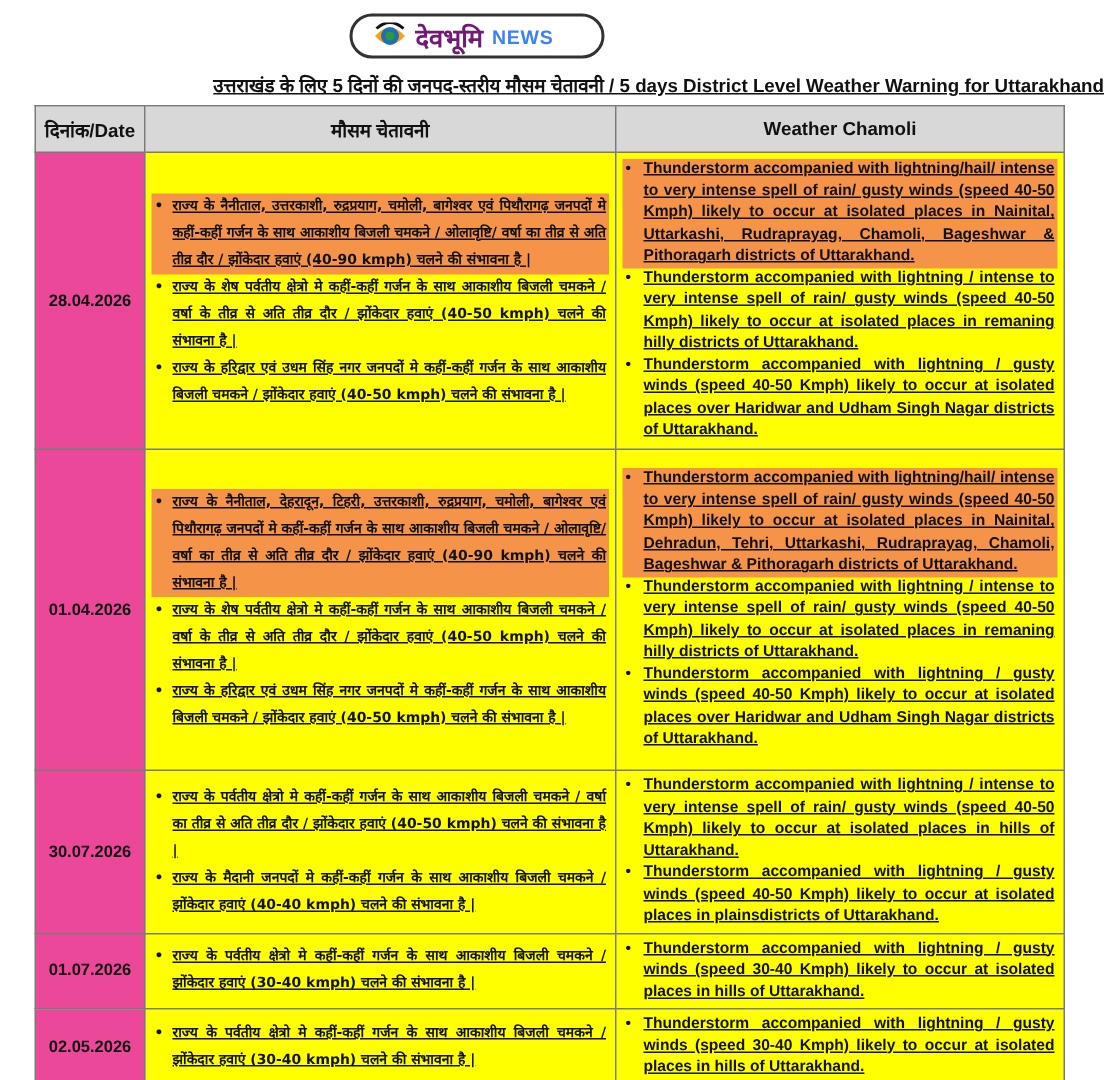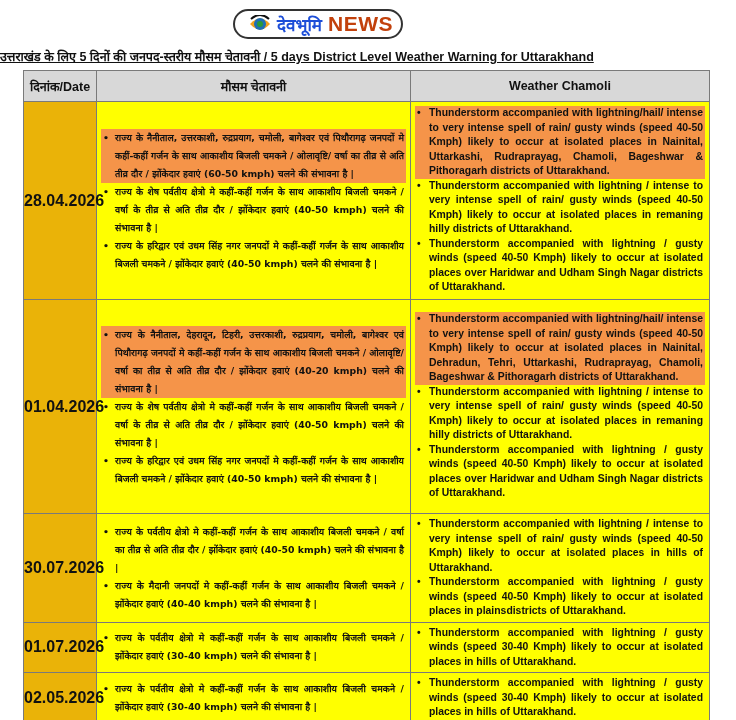--- a/index.html
+++ b/index.html
@@ -1,31 +1,31 @@
 <!DOCTYPE html>
 <html><head>
 <meta charset="utf-8">
 <style>
   html, body { margin:0; padding:0; background:#ffffff; }
   body { width:736px; height:720px; position:relative; overflow:hidden; font-family:"DejaVu Sans", sans-serif; color:#111; }
   .logo { position:absolute; left:233px; top:9px; width:170px; height:30px; border:2px solid #333; border-radius:16px; box-sizing:border-box; display:flex; align-items:center; gap:6px; padding-left:14px; }
   .logo .eye { width:22px; height:18px; position:relative; }
   .logo .eye svg { display:block; }
-  .logo .hin { font-family:"DejaVu Sans", sans-serif; font-size:17px; color:#1d4ed8; font-weight:bold; }
-  .logo .news { font-family:"Liberation Sans", sans-serif; font-size:21px; color:#c2410c; font-weight:bold; letter-spacing:0.5px; }
-  .title { position:absolute; left:0; width:736px; top:48px; text-align:left; font-family:"Liberation Sans", sans-serif; font-weight:bold; font-size:12.5px; text-decoration:underline; white-space:nowrap; }
+  .logo .hin { font-family:"DejaVu Sans", sans-serif; font-size:17px; color:#701a75; font-weight:bold; }
+  .logo .news { font-family:"Liberation Sans", sans-serif; font-size:13px; color:#3b82f6; font-weight:bold; letter-spacing:0.5px; }
+  .title { position:absolute; left:0; width:736px; top:48px; text-align:right; font-family:"Liberation Sans", sans-serif; font-weight:bold; font-size:12.5px; text-decoration:underline; white-space:nowrap; }
   table.grid { position:absolute; left:23px; top:70px; width:686px; border-collapse:collapse; table-layout:fixed; }
   table.grid td, table.grid th { border:1px solid #7a7a7a; padding:0; vertical-align:middle; }
   th { background:#d8d8d8; height:30px; font-family:"Liberation Sans", sans-serif; font-size:12.5px; font-weight:bold; }
-  td.date { background:#eab308; text-align:center; font-family:"Liberation Sans", sans-serif; font-size:16px; font-weight:bold; }
+  td.date { background:#ec4899; text-align:center; font-family:"Liberation Sans", sans-serif; font-size:11px; font-weight:bold; }
   td.hin, td.eng { background:#ffff00; }
   .cellwrap { padding:3px 6px 3px 6px; }
   .bullet { display:flex; font-weight:bold; text-align:justify; }
   .bullet .dot { width:12px; flex:none; }
-  .bullet .txt { flex:1; }
+  .bullet .txt { flex:1;text-decoration:underline; }
   td.hin .bullet { font-family:"DejaVu Sans", sans-serif; font-size:9.3px; line-height:18px; }
   td.eng .bullet { font-family:"Liberation Sans", sans-serif; font-size:10.4px; line-height:14.5px; }
   .orange { background:#f59449; margin:0 -2px; padding:0 2px; }
 </style>
 </head>
 <body>
 
 <div class="logo">
   <span class="eye">
     <svg width="22" height="18" viewBox="0 0 22 18">
@@ -55,21 +55,21 @@
     </tr>
   </thead>
   <tbody>
 
     <tr style="height:198px">
       <td class="date">28.04.2026</td>
       <td class="hin">
         <div class="cellwrap">
           <div class="bullet orange">
               <span class="dot">•</span>
-              <span class="txt">राज्य के नैनीताल, उत्तरकाशी, रुद्रप्रयाग, चमोली, बागेश्वर एवं पिथौरागढ़ जनपदों मे कहीं-कहीं गर्जन के साथ आकाशीय बिजली चमकने / ओलावृष्टि/ वर्षा का तीव्र से अति तीव्र दौर / झोंकेदार हवाएं (60-50 kmph) चलने की संभावना है |</span>
+              <span class="txt">राज्य के नैनीताल, उत्तरकाशी, रुद्रप्रयाग, चमोली, बागेश्वर एवं पिथौरागढ़ जनपदों मे कहीं-कहीं गर्जन के साथ आकाशीय बिजली चमकने / ओलावृष्टि/ वर्षा का तीव्र से अति तीव्र दौर / झोंकेदार हवाएं (40-90 kmph) चलने की संभावना है |</span>
             </div>
           <div class="bullet">
               <span class="dot">•</span>
               <span class="txt">राज्य के शेष पर्वतीय क्षेत्रो मे कहीं-कहीं गर्जन के साथ आकाशीय बिजली चमकने / वर्षा के तीव्र से अति तीव्र दौर / झोंकेदार हवाएं (40-50 kmph) चलने की संभावना है |</span>
             </div>
           <div class="bullet">
               <span class="dot">•</span>
               <span class="txt">राज्य के  हरिद्वार एवं उधम सिंह नगर जनपदों मे कहीं-कहीं गर्जन के साथ आकाशीय बिजली चमकने / झोंकेदार हवाएं (40-50 kmph) चलने की संभावना है |</span>
             </div>
         </div>
@@ -91,21 +91,21 @@
         </div>
       </td>
     </tr>
 
     <tr style="height:214px">
       <td class="date">01.04.2026</td>
       <td class="hin">
         <div class="cellwrap">
           <div class="bullet orange">
               <span class="dot">•</span>
-              <span class="txt">राज्य के नैनीताल, देहरादून, टिहरी, उत्तरकाशी, रुद्रप्रयाग, चमोली, बागेश्वर एवं पिथौरागढ़ जनपदों मे कहीं-कहीं गर्जन के साथ आकाशीय बिजली चमकने / ओलावृष्टि/ वर्षा का तीव्र से अति तीव्र दौर / झोंकेदार हवाएं (40-20 kmph) चलने की संभावना है |</span>
+              <span class="txt">राज्य के नैनीताल, देहरादून, टिहरी, उत्तरकाशी, रुद्रप्रयाग, चमोली, बागेश्वर एवं पिथौरागढ़ जनपदों मे कहीं-कहीं गर्जन के साथ आकाशीय बिजली चमकने / ओलावृष्टि/ वर्षा का तीव्र से अति तीव्र दौर / झोंकेदार हवाएं (40-90 kmph) चलने की संभावना है |</span>
             </div>
           <div class="bullet">
               <span class="dot">•</span>
               <span class="txt">राज्य के शेष पर्वतीय क्षेत्रो मे कहीं-कहीं गर्जन के साथ आकाशीय बिजली चमकने / वर्षा के तीव्र से अति तीव्र दौर / झोंकेदार हवाएं (40-50 kmph) चलने की संभावना है |</span>
             </div>
           <div class="bullet">
               <span class="dot">•</span>
               <span class="txt">राज्य के  हरिद्वार एवं उधम सिंह नगर जनपदों मे कहीं-कहीं गर्जन के साथ आकाशीय बिजली चमकने / झोंकेदार हवाएं (40-50 kmph) चलने की संभावना है |</span>
             </div>
         </div>

